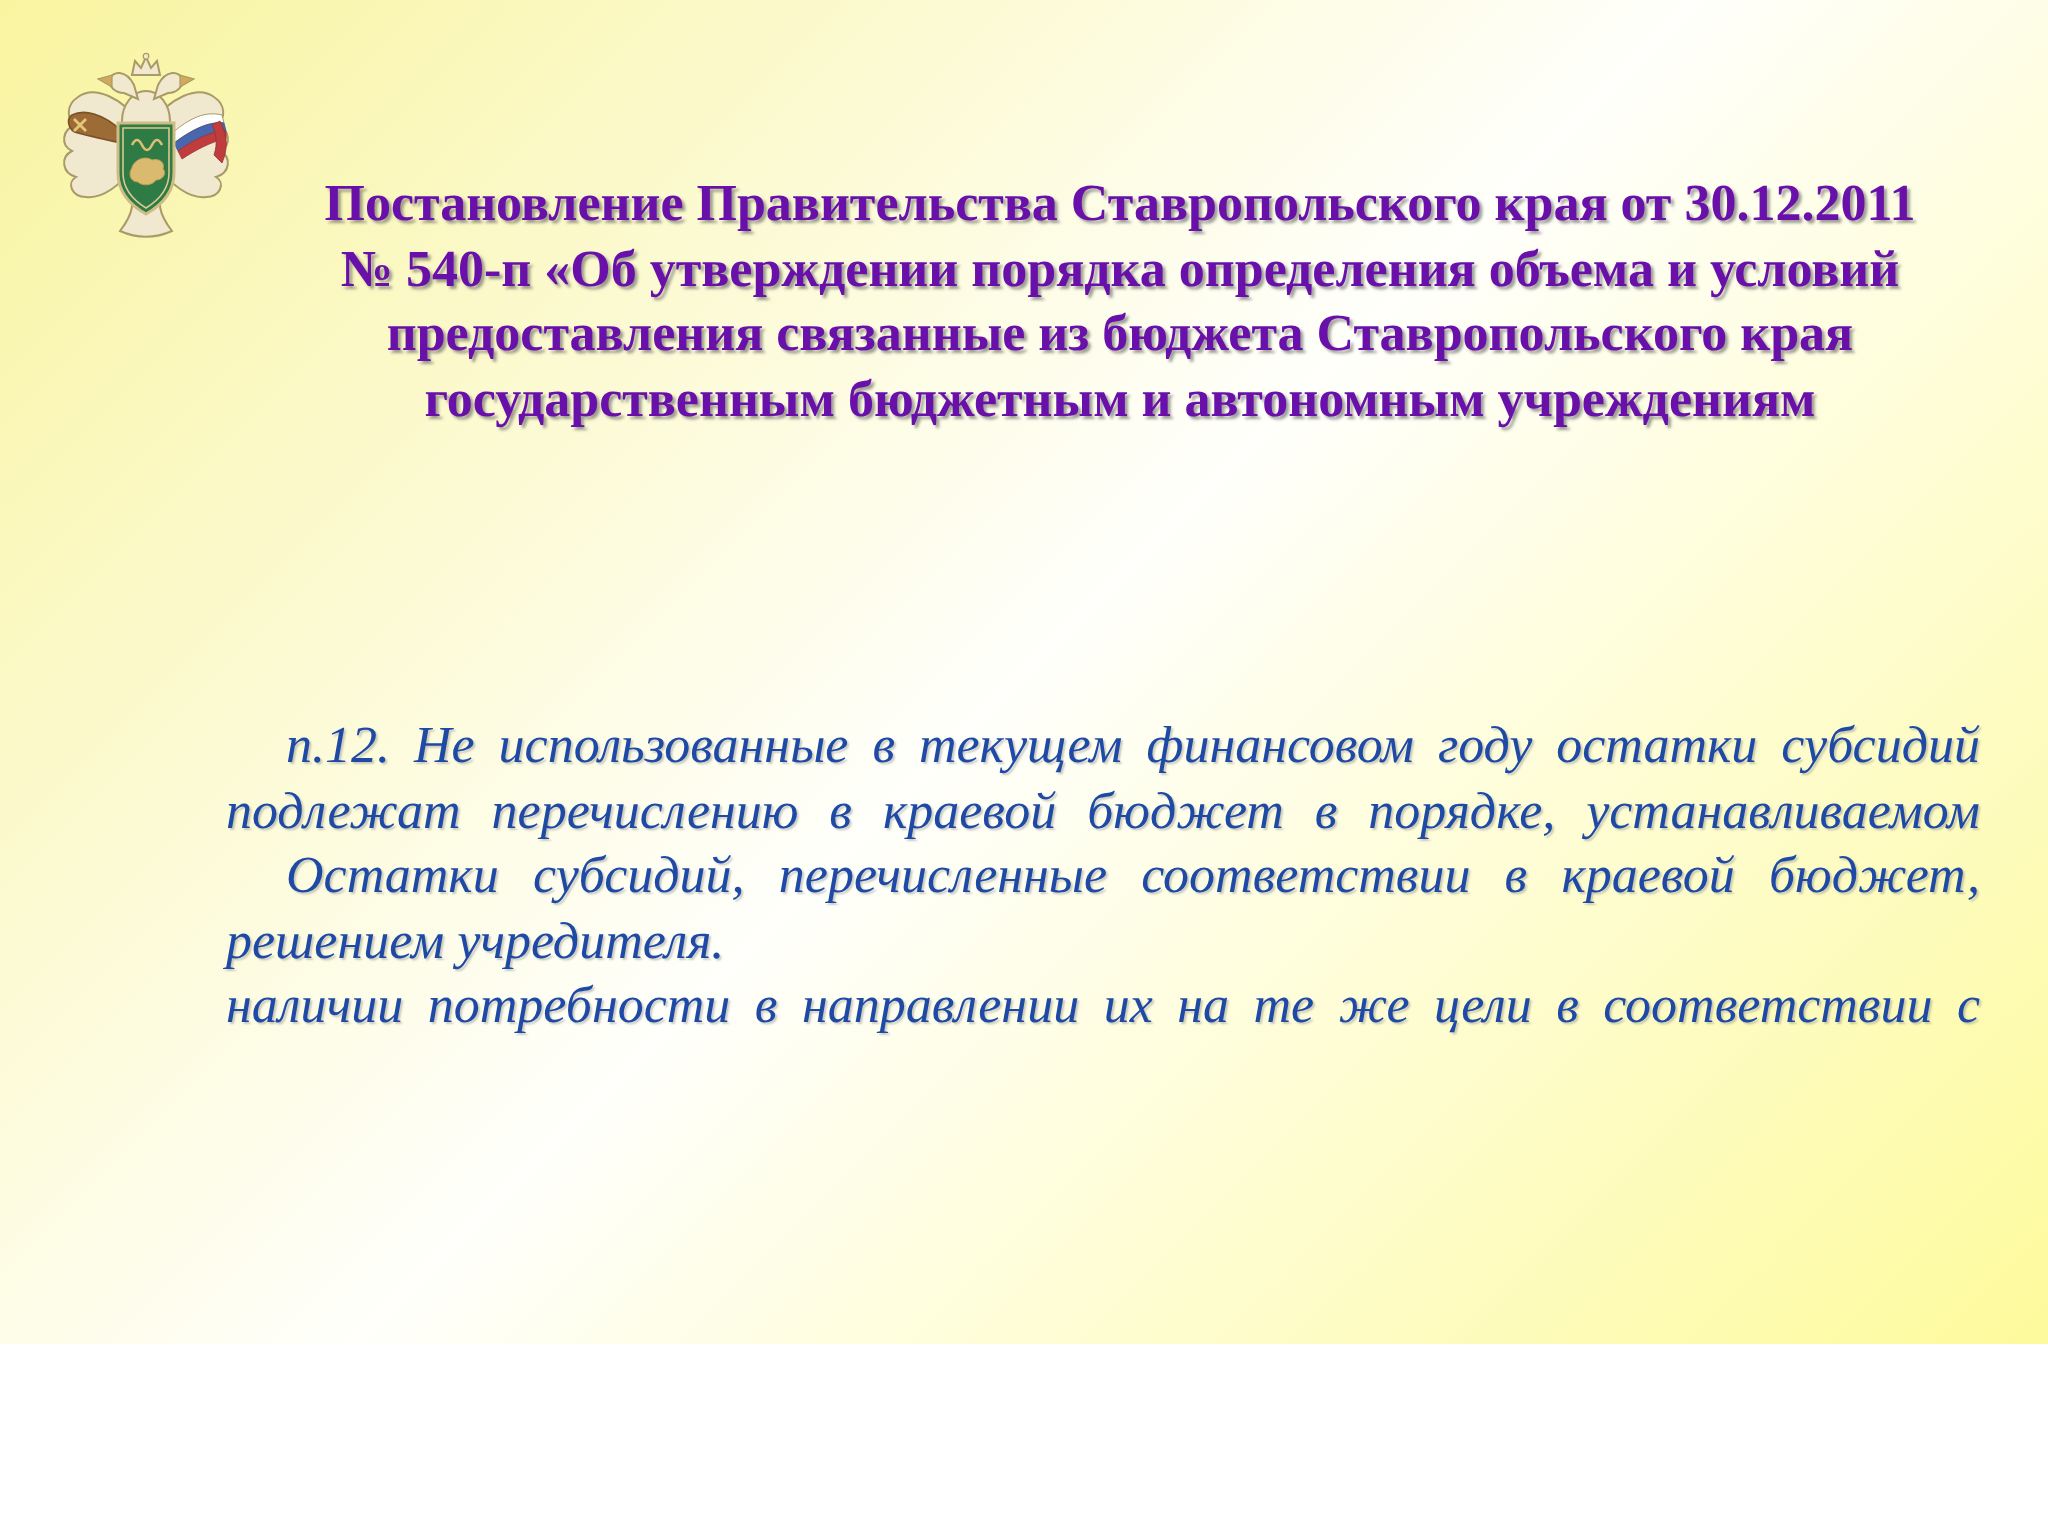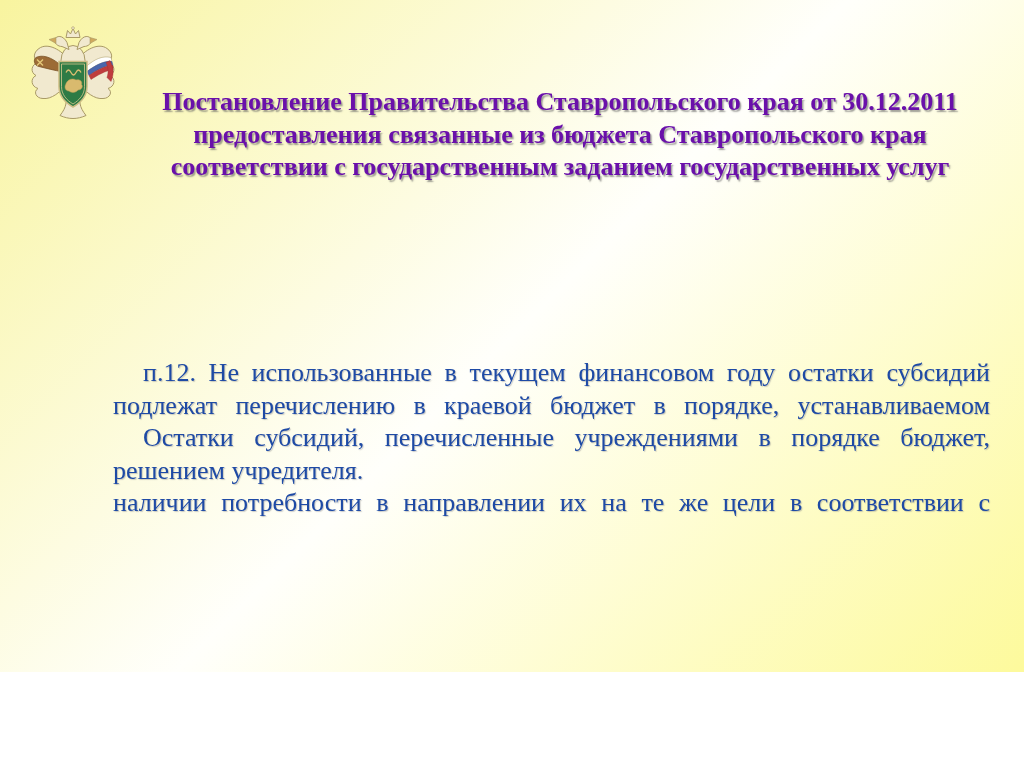--- a/index.html
+++ b/index.html
@@ -36,20 +36,21 @@
     top: 357px;
     width: 877px;
     font-size: 26px;
     line-height: 32.6px;
     color: #1e4aa5;
     text-shadow: 1px 1px 1px rgba(140, 140, 140, 0.45);
   }
   .jline {
     text-align: justify;
     text-align-last: justify;
+    font-style: italic;
   }
   .jline.first { text-indent: 30px; }
   .jline.lastline { text-align-last: left; }
 </style>
 </head>
 <body>
 
 <div class="slide">
 
   <svg class="emblem" viewBox="0 0 92 95" aria-hidden="true">
@@ -90,29 +91,30 @@
       <path d="M34.5 37.5 L57.5 37.5 L57.5 60 C57.5 68 52.5 73.5 46 77.5 C39.5 73.5 34.5 68 34.5 60 Z" fill="none" stroke="#d9c98e" stroke-width="0.8"></path>
 
       <path d="M39 46 q2.5 -5 5 0 q2.5 5 5 0 q2.5 -5 5 0" stroke="#dcbf72" stroke-width="1.3" fill="none"></path>
 
       <path d="M39 57 C41 52.5 46 51.5 49 53.5 C53 52.5 55.5 55 54.5 58 C56.5 60 54.5 63.5 51 63.5 C49 66.5 44 66.5 42 64.5 C38 64.5 37 60 39 57.5 Z" fill="#d9ba6e" stroke="#c2a055" stroke-width="0.5"></path>
     </g>
   </svg>
 
   <div class="title-block">
     <div>Постановление Правительства Ставропольского края от 30.12.2011</div>
+    <div>№ 540-п «Об утверждении порядка определения объема и условий</div>
     <div>предоставления связанные из бюджета Ставропольского края</div>
-    <div>соответствии с государственным заданием государственных услуг</div>
+    <div>государственным бюджетным и автономным учреждениям</div>
   </div>
 
   <div class="body-block">
     <div>
       <div class="jline first">п.12. Не использованные в текущем финансовом году остатки субсидий</div>
       <div class="jline">подлежат перечислению в краевой бюджет в порядке, устанавливаемом</div>
     </div>
     <div>
-      <div class="jline first">Остатки субсидий, перечисленные учреждениями в порядке бюджет,</div>
+      <div class="jline first">Остатки субсидий, перечисленные соответствии в краевой бюджет,</div>
       <div class="jline lastline">решением учредителя.</div>
       <div class="jline">наличии потребности в направлении их на те же цели в соответствии с</div>
     </div>
   </div>
 
 </div>
 
 </body></html>

